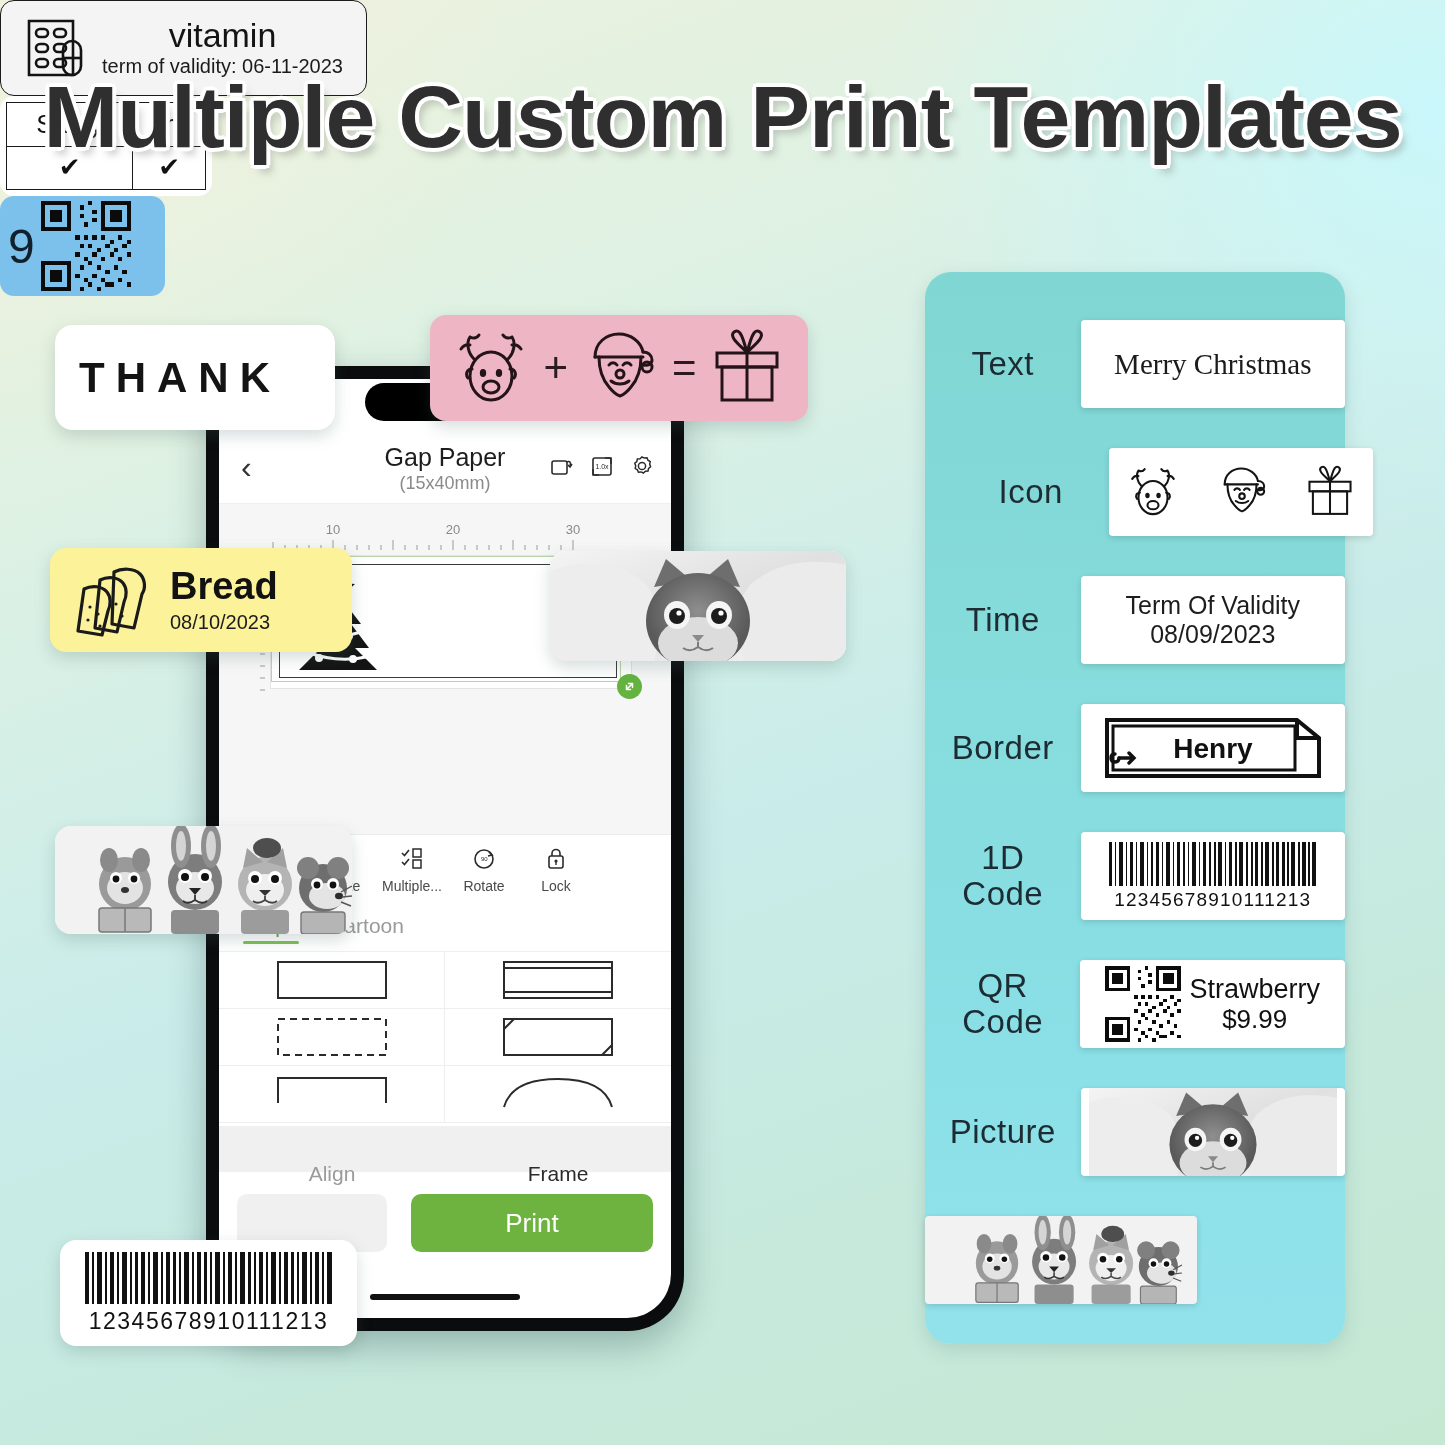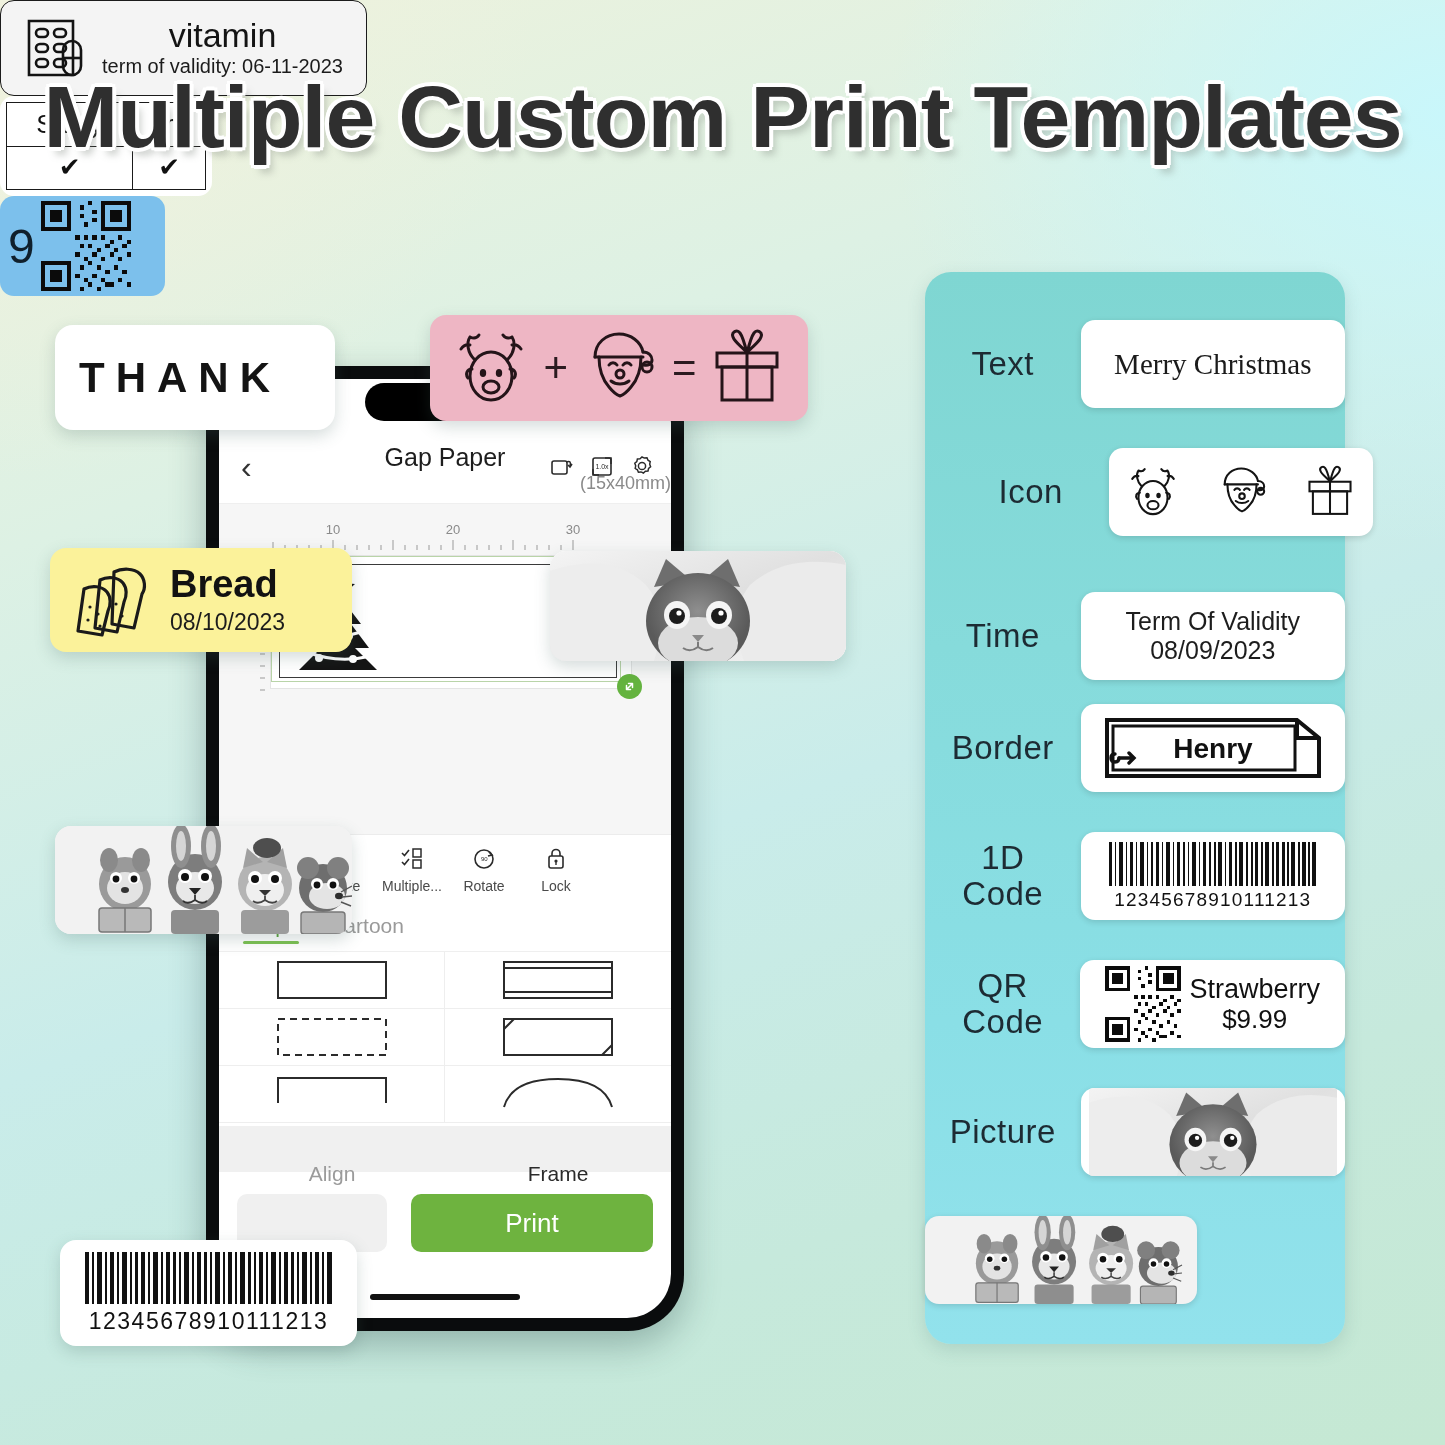--- a/index.html
+++ b/index.html
@@ -40,21 +40,21 @@
   }
   .prow{
     position:absolute;left:0;width:420px;display:flex;align-items:center;
   }
   .plabel{
     width:160px;text-align:center;color:#1d2b33;
     font-size:33px;line-height:1.08;font-weight:400;
     letter-spacing:.5px;
   }
   .pcard{
-    background:#fff;border-radius:14px;
+    background:#fff;border-radius:4px;
     box-shadow:0 2px 6px rgba(0,0,0,.14);
     width:272px;box-sizing:border-box;overflow:hidden;
     display:flex;align-items:center;justify-content:center;
   }
 
   .txt-merry{
     font-family:"Liberation Serif","DejaVu Serif",serif;
     font-size:29px;color:#1b1b1b;white-space:nowrap;
   }
   .icons-row{display:flex;align-items:center;justify-content:space-around;width:100%;}
@@ -85,21 +85,21 @@
     border-radius:44px;background:#ffffff;overflow:hidden;
   }
   .statusbar{height:58px;position:relative;}
   .stime{position:absolute;left:32px;top:16px;font-size:24px;font-weight:600;color:#111;}
   .island{position:absolute;left:146px;top:4px;width:120px;height:38px;border-radius:19px;background:#000;}
 
   .appbar{height:66px;position:relative;border-bottom:1px solid #efefef;}
   .backbtn{position:absolute;left:22px;top:14px;font-size:32px;color:#333;line-height:1;}
   .apptitle{position:absolute;left:0;top:6px;width:452px;text-align:center;}
   .apptitle .t1{font-size:25px;color:#1d1d1d;}
-  .apptitle .t2{font-size:18px;color:#8a8a8a;margin-top:1px;text-align:right;}
+  .apptitle .t2{font-size:18px;color:#8a8a8a;margin-top:1px;}
   .appicons{position:absolute;right:16px;top:16px;display:flex;gap:14px;align-items:center;}
 
   .canvaswrap{position:relative;height:330px;background:#f6f6f6;}
   .ruler-h{position:absolute;left:44px;top:8px;right:0;height:40px;}
   .ruler-v{position:absolute;left:8px;top:48px;width:40px;bottom:0;}
   .canvas{
     position:absolute;left:52px;top:52px;width:360px;height:132px;background:#fff;
     box-shadow:0 0 0 1px #e4e4e4;
   }
   .sel{position:absolute;left:8px;top:8px;width:336px;height:112px;border:1.5px solid #3a3a3a;}
@@ -135,21 +135,21 @@
 
   
   .fcard{position:absolute;background:#fff;border-radius:18px;box-shadow:0 6px 16px rgba(70,100,95,.22);}
   .thank{left:55px;top:325px;width:280px;height:105px;display:flex;align-items:center;padding-left:24px;box-sizing:border-box;}
   .thank span{font-size:42px;font-weight:bold;letter-spacing:11px;color:#141414;}
   .xmas{left:430px;top:315px;width:378px;height:106px;background:#eeb6c4;display:flex;align-items:center;justify-content:space-around;padding:0 16px;box-sizing:border-box;border-radius:16px;}
   .xop{font-size:42px;color:#2b1b20;font-weight:300;}
   .bread{left:50px;top:548px;width:302px;height:104px;background:#fbf29a;display:flex;align-items:center;border-radius:16px;padding-left:24px;box-sizing:border-box;gap:4px;}
   .bread .bt{display:flex;flex-direction:column;}
   .bread .b1{font-size:38px;font-weight:bold;color:#121212;line-height:1;}
-  .bread .b2{font-size:23px;color:#1c1c1c;margin-top:6px;}
+  .bread .b2{font-size:20px;color:#1c1c1c;margin-top:6px;}
   .catcard{left:550px;top:551px;width:296px;height:110px;border-radius:16px;overflow:hidden;}
   .animcard{left:55px;top:826px;width:297px;height:108px;border-radius:16px;overflow:hidden;background:#f2f2f2;}
   .vitcard{left:412px;top:848px;width:367px;height:96px;border-radius:14px;background:#f4f4f4;border:1.5px solid #1b1b1b;display:flex;align-items:center;padding:0 22px;box-sizing:border-box;gap:12px;}
   .vit-t{flex:1;text-align:center;display:flex;flex-direction:column;}
   .vit1{font-size:34px;color:#141414;line-height:1.05;}
   .vit2{font-size:20px;color:#1b1b1b;margin-top:2px;}
   .studycard{left:60px;top:1014px;width:212px;height:100px;border-radius:14px;background:#fff;overflow:hidden;padding:6px;box-sizing:border-box;}
   .stbl{width:100%;height:100%;border-collapse:collapse;}
   .stbl td{border:1.5px solid #1a1a1a;text-align:center;font-size:26px;color:#111;padding:0;}
   .qrblue{left:673px;top:1092px;width:165px;height:100px;border-radius:14px;background:#7cc0ec;display:flex;align-items:center;padding-left:8px;box-sizing:border-box;gap:6px;overflow:hidden;}
@@ -731,21 +731,21 @@
               <rect x="13" y="38" width="50" height="33"></rect>
               <line x1="38" y1="24" x2="38" y2="71"></line>
               <path d="M38 24c-4-6-12-10-14-16-2-5 4-8 7-4 3 4 5 12 7 20z"></path>
               <path d="M38 24c4-6 12-10 14-16 2-5-4-8-7-4-3 4-5 12-7 20z"></path>
             </g>
           </svg>
         </div>
       </div>
     </div>
 
-    <div class="prow" style="top:320px;">
+    <div class="prow" style="top:304px;">
       <div class="plabel">Time</div>
       <div class="pcard time-card" style="height:88px;">
         <div>Term Of Validity</div>
         <div>08/09/2023</div>
       </div>
     </div>
 
     <div class="prow" style="top:432px;">
       <div class="plabel">Border</div>
       <div class="pcard" style="height:88px;">

